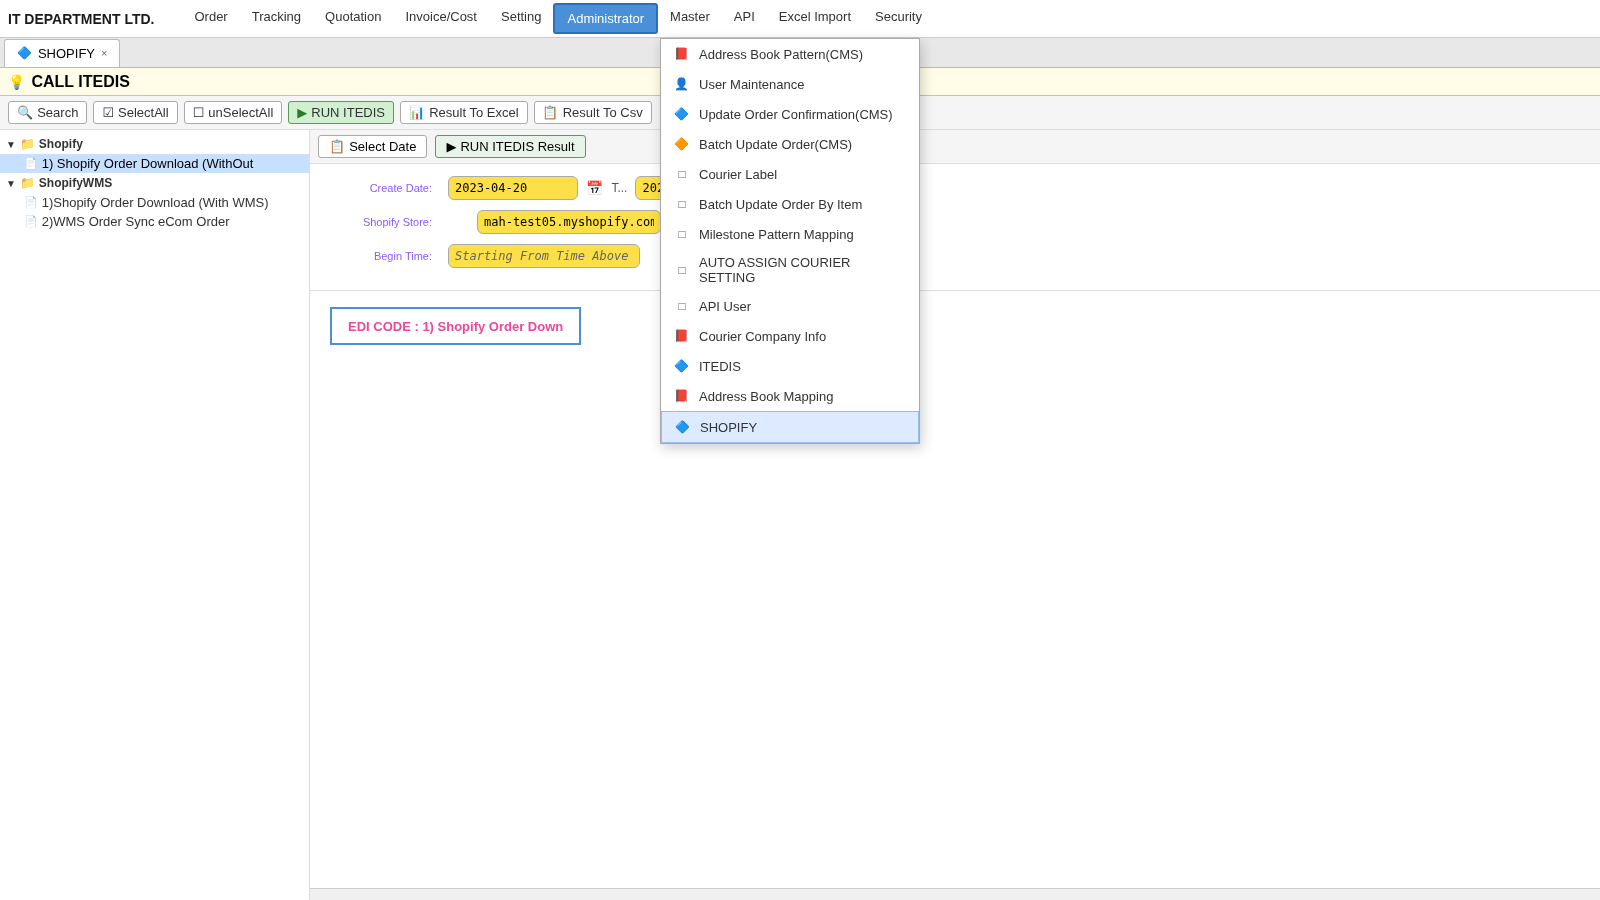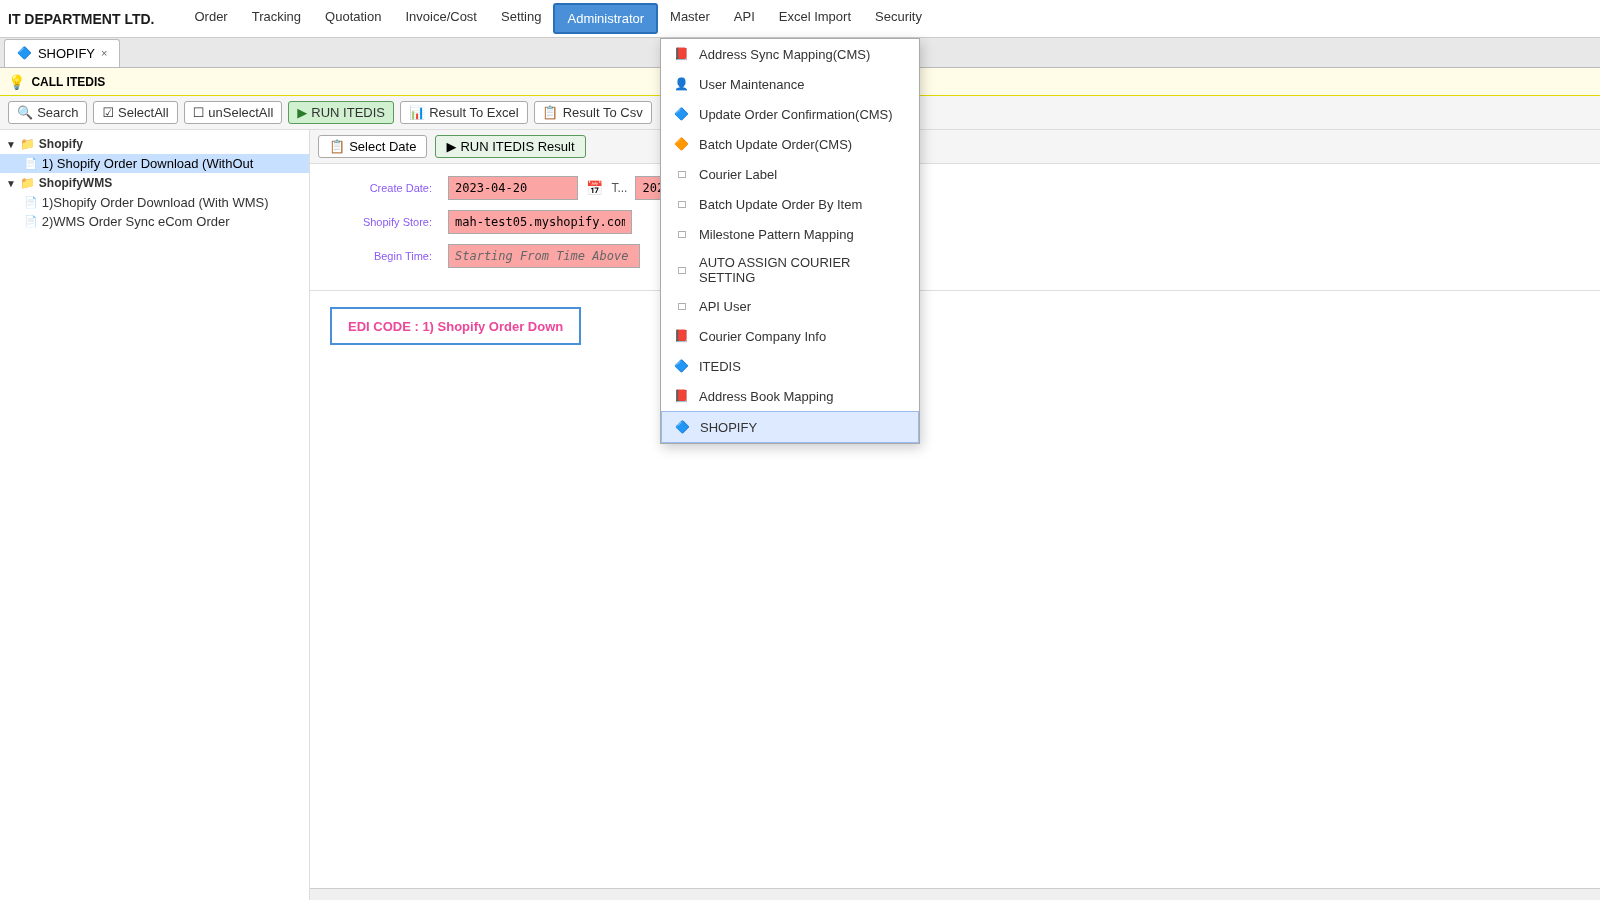--- a/index.html
+++ b/index.html
@@ -188,29 +188,29 @@
     }
     .form-label {
       width: 110px;
       font-size: 11px;
       color: #8b5cf6;
       text-align: right;
       padding-right: 8px;
     }
     .form-input {
       border: 1px solid #aaa;
-      border-radius: 0;
+      border-radius: 6px;
       padding: 2px 6px;
       font-size: 12px;
       font-family: monospace;
-      background: #fca5a5;
+      background: #fde047;
       height: 24px;
     }
     .form-input.date { width: 130px; }
-    .form-input.store { width: 184px; }
+    .form-input.store { width: 184px; margin-left: 29px; }
     .form-input.time { width: 192px; font-style: italic; color: #666; }
     .date-icon { font-size: 14px; color: #888; cursor: pointer; }
     .date-sep { font-size: 12px; color: #555; }
 
     
     #edi-display {
       margin: 16px 20px;
       border: 2px solid #4a90d9;
       padding: 8px 16px;
       display: inline-block;
@@ -282,21 +282,21 @@
 <div id="tabbar">
   <div class="tab">
     <span class="tab-icon">🔷</span>
     <span>SHOPIFY</span>
     <span class="tab-close">×</span>
   </div>
 </div>
 
 <div id="call-bar">
   <span class="call-icon">💡</span>
-  <span style="font-weight:bold; font-size:12px;">CALL ITEDIS</span>
+  <span style="font-weight:bold; font-size:16px;">CALL ITEDIS</span>
 </div>
 
 <div id="toolbar">
   <button class="toolbar-btn">
     <span class="btn-icon">🔍</span>
     <span>Search</span>
   </button>
   <button class="toolbar-btn">
     <span class="btn-icon">☑</span>
     <span>SelectAll</span>
@@ -391,21 +391,21 @@
 
     
     <div id="scrollbar-area"></div>
   </div>
 </div>
 
 <div id="dropdown-menu">
 
 <div class="dropdown-item">
       <span class="dropdown-icon" style="color:#cc3300">📕</span>
-      <span>Address Sync Mapping(CMS)</span>
+      <span>Address Book Pattern(CMS)</span>
     </div>
     <div class="dropdown-item">
       <span class="dropdown-icon" style="color:#4477cc">👤</span>
       <span>User Maintenance</span>
     </div>
     <div class="dropdown-item">
       <span class="dropdown-icon" style="color:#4477cc">🔷</span>
       <span>Update Order Confirmation(CMS)</span>
     </div>
     <div class="dropdown-item">

